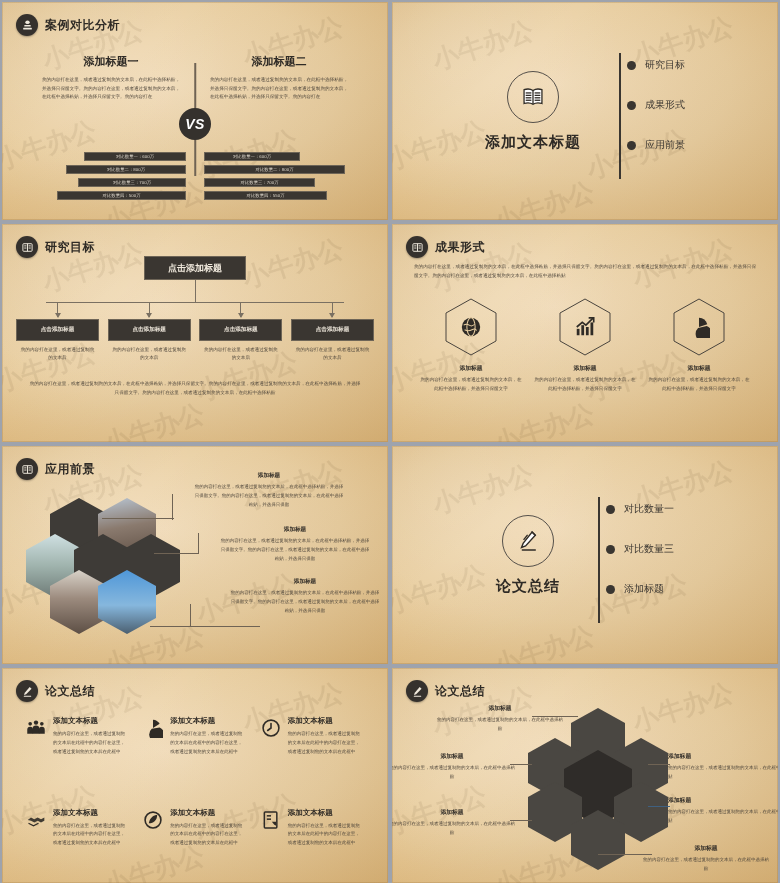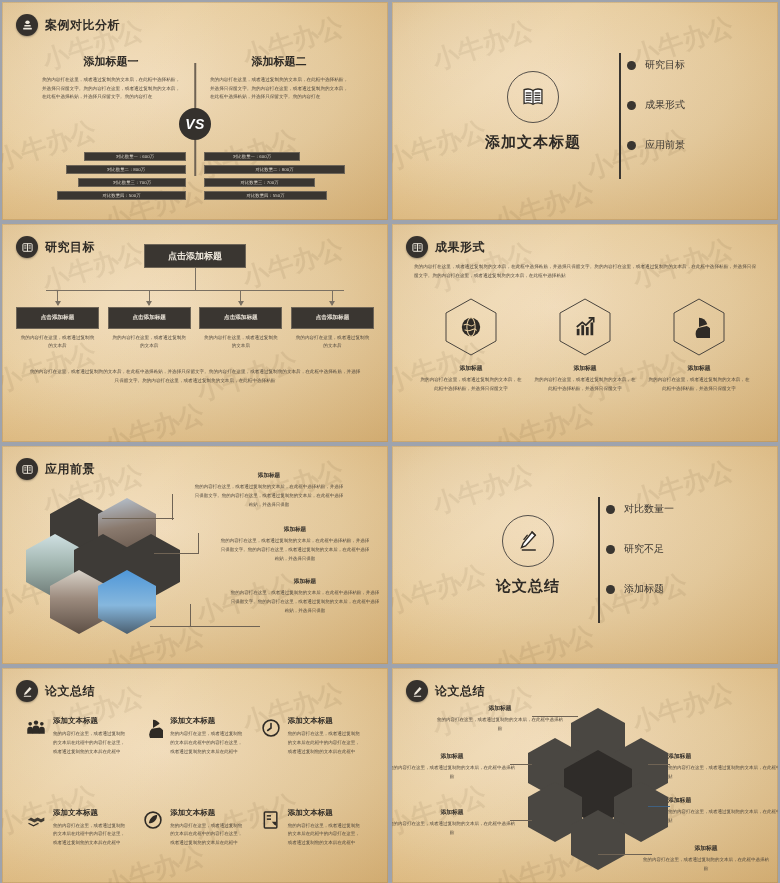--- a/index.html
+++ b/index.html
@@ -96,21 +96,21 @@
   }
   .sec .ring svg{ width:26px; height:26px;}
   .sec .sname{ font-size:15px; font-weight:700; color:#2f2b26; letter-spacing:1px;}
   .sec .tl{ position:relative; padding-left:18px;}
   .sec .tl .axis{ position:absolute; left:3.5px; top:2px; bottom:-8px; width:2px; background:#3a3631;}
   .sec .ti{ display:flex; align-items:center; height:28px; margin-bottom:12px; position:relative;}
   .sec .ti .dot{ position:absolute; left:-18px; width:9px; height:9px; border-radius:50%; background:#3a3631;}
   .sec .ti span{ font-size:10px; color:#3a3631; margin-left:12px;}
 
   
-  .org{ position:absolute; inset:0; z-index:3; padding-top:20px;}
+  .org{ position:absolute; inset:0; z-index:3; padding-top:32px;}
   .org .top{
     width:102px; height:24px; margin:0 auto; background:#3a3631; border:1px solid #6e6557;
     display:flex; align-items:center; justify-content:center;
     color:#f0e9dd; font-size:9px; font-weight:700;
   }
   .org .stem{ width:1px; height:22px; background:#7a7062; margin:0 auto;}
   .org .hline{ height:1px; background:#7a7062; margin:0 44px;}
   .org .cols{ display:flex; justify-content:space-between; margin:0 14px; padding-top:0;}
   .org .cell{ width:83px; text-align:center;}
   .org .drop{ width:1px; height:14px; background:#7a7062; margin:0 auto; position:relative;}
@@ -474,21 +474,21 @@
         <div class="sname">论文总结</div>
       </div>
       <div class="tl">
         <div class="axis"></div>
         <div class="ti">
             <span class="dot"></span>
             <span>对比数量一</span>
           </div>
         <div class="ti">
             <span class="dot"></span>
-            <span>研究不足</span>
+            <span>对比数量三</span>
           </div>
         <div class="ti">
             <span class="dot"></span>
             <span>添加标题</span>
           </div>
       </div>
     </div>
   </div>
 
   <div class="slide">

